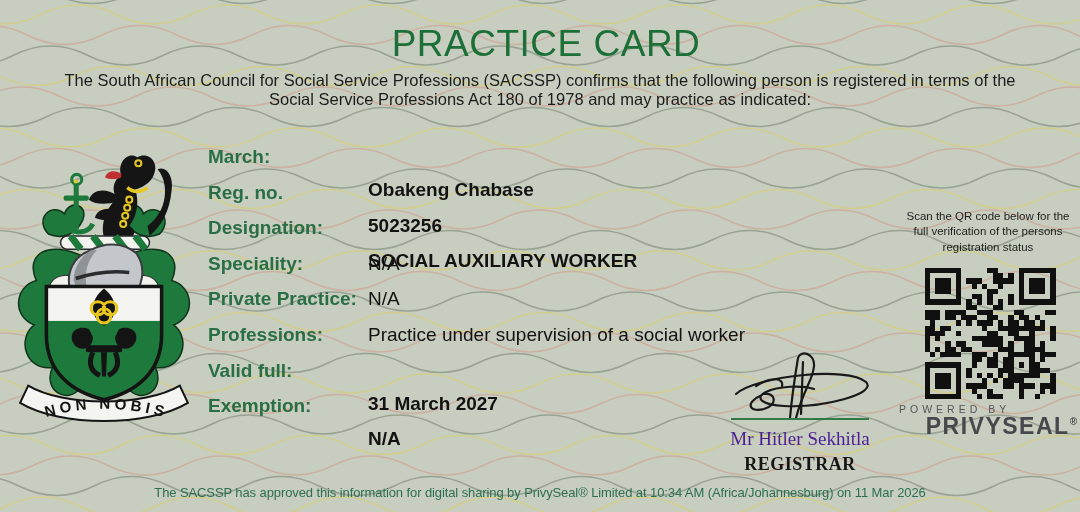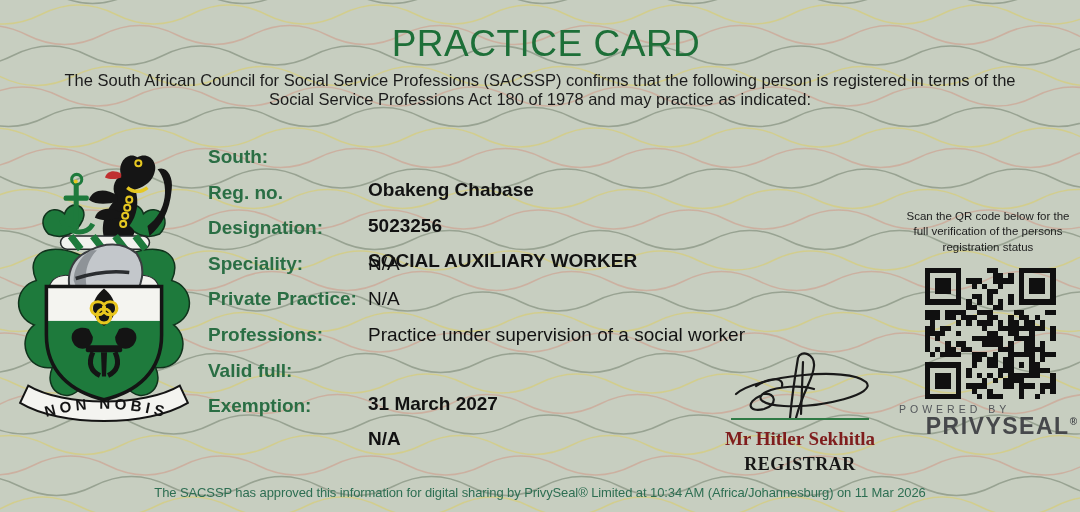--- a/index.html
+++ b/index.html
@@ -20,21 +20,21 @@
            font-size:11.5px;line-height:1.33;color:#1e1e1e;}
   #qr{position:absolute;left:923px;top:268px;}
   .powered{position:absolute;left:899px;top:403px;width:178px;text-align:left;
            font-size:10.5px;letter-spacing:4px;color:#53565a;}
   .brand{position:absolute;left:899px;top:413px;width:178px;text-align:right;
          font-size:23px;font-weight:bold;letter-spacing:1.5px;color:#46484b;}
   .brand .reg{font-size:10px;vertical-align:super;letter-spacing:0;}
   .scribble{position:absolute;left:726px;top:352px;width:156px;height:68px;}
   .sig-line{position:absolute;left:731px;top:418px;width:138px;height:2px;background:#2f7a45;}
   .sig-name{position:absolute;left:700px;top:428px;width:200px;text-align:center;
-            font-family:"Liberation Serif",serif;font-weight:bold;font-size:19px;color:#7f1d1d;}
+            font-family:"Liberation Serif",serif;font-weight:normal;font-size:19px;color:#4c1d95;}
   .sig-role{position:absolute;left:700px;top:454px;width:200px;text-align:center;
             font-family:"Liberation Serif",serif;font-weight:bold;font-size:18px;
             letter-spacing:.5px;color:#161616;}
   .footer{position:absolute;bottom:12px;left:0;width:100%;margin:0;text-align:center;
           font-size:13px;letter-spacing:-.1px;color:#2d6e52;}
 </style>
 </head>
 <body>
 
 <div class="card">
@@ -145,21 +145,21 @@
         <textPath href="#mottoArc" startOffset="10">NON NOBIS</textPath>
       </text>
     </g>
   </svg>
 
   <h1 class="title">PRACTICE CARD</h1>
   <p class="intro">The South African Council for Social Service Professions (SACSSP) confirms that the following person is registered in terms of the Social Service Professions Act 180 of 1978 and may practice as indicated:</p>
 
   <div class="fields">
     <div class="frow">
-      <span class="lab">South:</span>
+      <span class="lab">March:</span>
       <span class="val b">Obakeng Chabase</span>
     </div>
     <div class="frow">
       <span class="lab">Reg. no.</span>
       <span class="val b">5023256</span>
     </div>
     <div class="frow">
       <span class="lab">Designation:</span>
       <span class="val b">SOCIAL AUXILIARY WORKER</span>
     </div>

